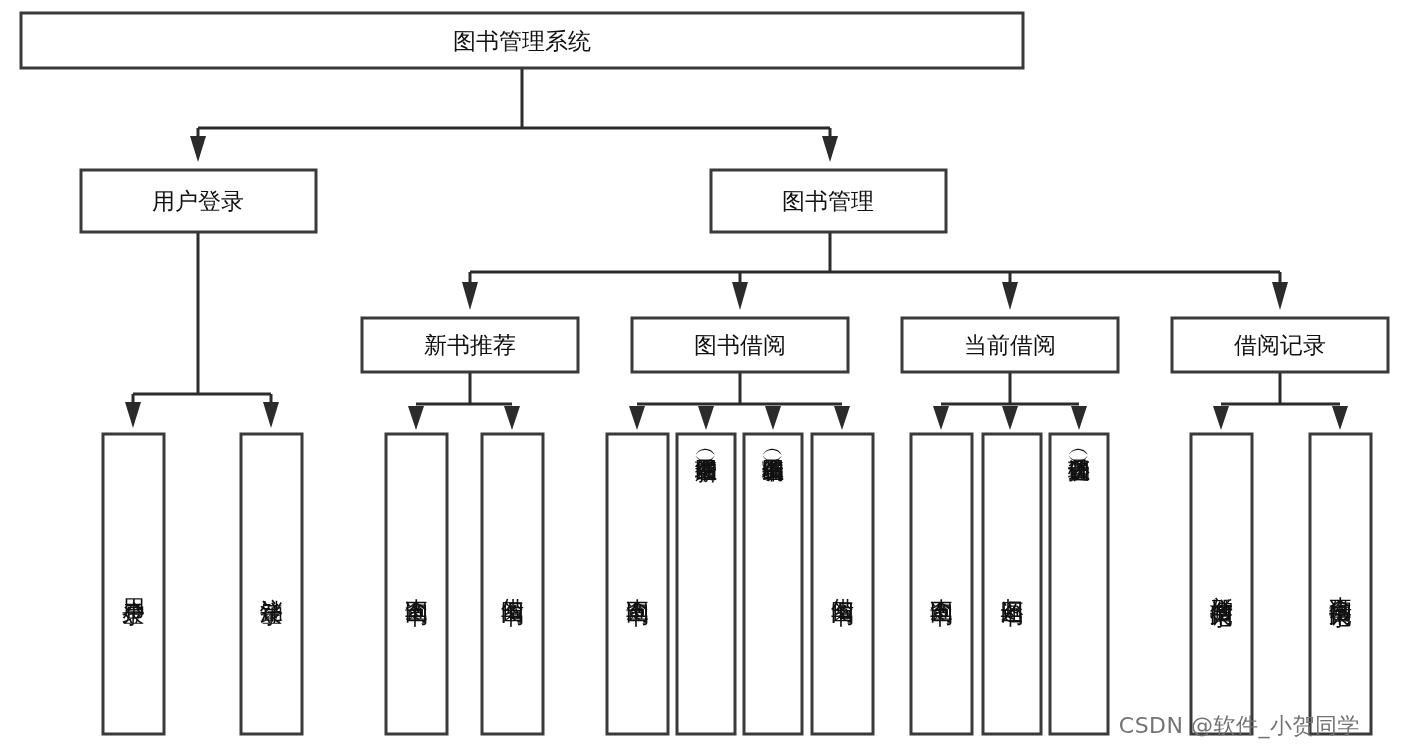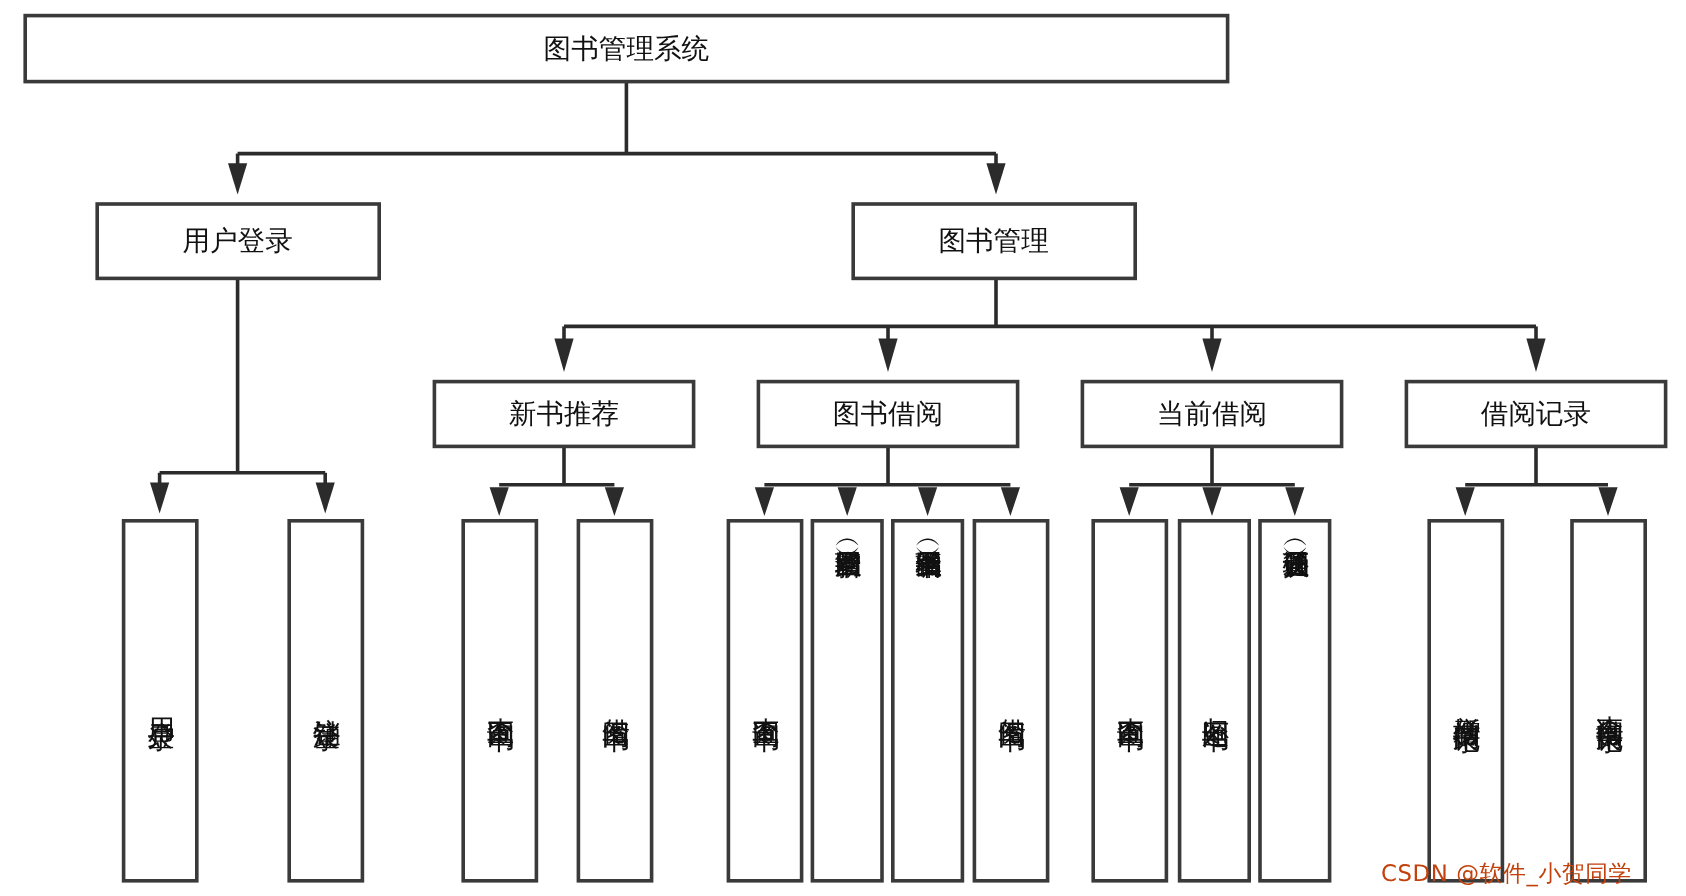--- a/index.html
+++ b/index.html
@@ -64,22 +64,22 @@
     line-height: 1.08;
     letter-spacing: 2px;
     color: #111111;
     white-space: nowrap;
   }
   .watermark {
     position: absolute;
     right: 8px;
     bottom: 6px;
     font-family: "DejaVu Sans", "Liberation Sans", sans-serif;
-    font-size: 19px;
-    color: #c2410c;
+    font-size: 22px;
+    color: #737373;
     letter-spacing: 0.5px;
     user-select: none;
   }
 </style>
 </head>
 <body>
 
 <div id="diagram-root">
 
   <svg class="flow" viewBox="0 0 1405 747">

